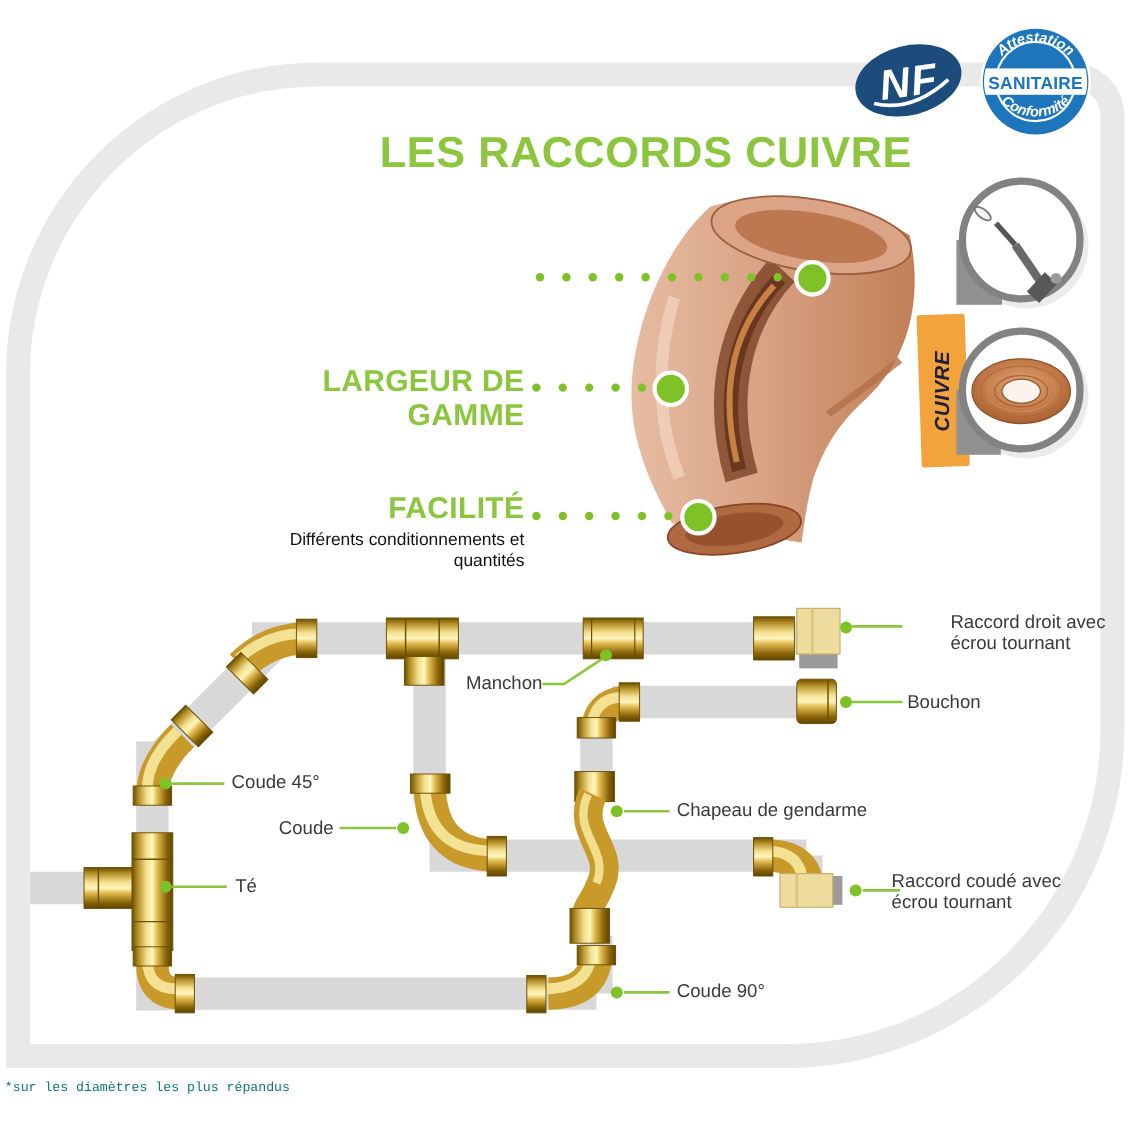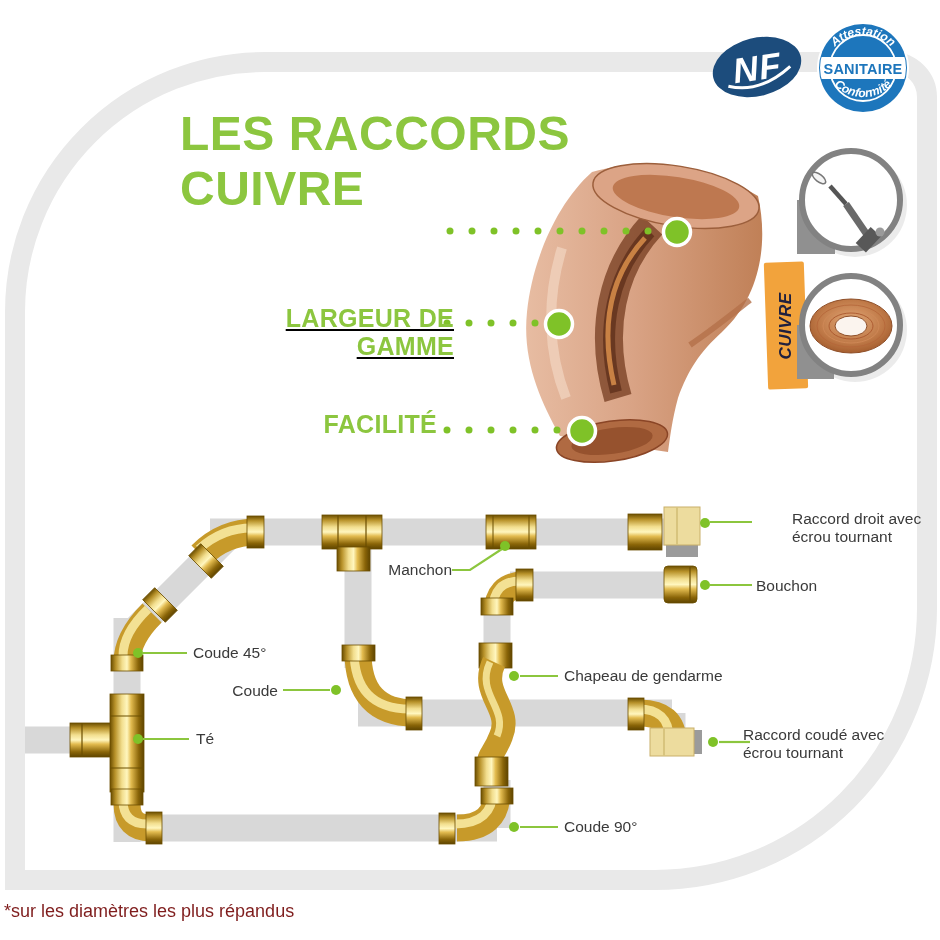--- a/index.html
+++ b/index.html
@@ -1,25 +1,25 @@
 <!DOCTYPE html>
 <html><head>
 <meta charset="utf-8">
 <style>
   html,body{margin:0;padding:0;background:#fff;}
   body{width:940px;height:940px;position:relative;overflow:hidden;
        font-family:"Liberation Sans", sans-serif;}
   svg.stage{position:absolute;left:0;top:0;}
   .abs{position:absolute;}
-  .title{font-size:48px;font-weight:bold;letter-spacing:.5px;color:#8CC63F;text-align:left;}
+  .title{font-size:36px;font-weight:bold;letter-spacing:.5px;color:#8CC63F;text-align:right;}
   .feat{text-align:right;}
   .feat .lab{font-size:25px;font-weight:bold;color:#8CC63F;letter-spacing:.3px;line-height:1.12;}
   .feat .desc{font-size:14.5px;color:#121212;line-height:1.22;margin-top:4px;font-weight:bold;}
   .dlabel{font-size:15.5px;color:#3a3a3a;line-height:1.15;}
-  .foot{font-size:18px;color:#7f1d1d;}
+  .foot{font-size:11px;color:#0f766e;font-family:Liberation Mono, monospace;}
   .pipe{stroke:#D8D8D8;stroke-width:27;fill:none;}
   .gb{stroke:#C79A2A;stroke-width:27;fill:none;}
   .gb24{stroke:#C79A2A;stroke-width:24;fill:none;}
   .gh{stroke:#F5E59A;stroke-width:9;fill:none;opacity:.95;}
   .sleeve{stroke:#6B4E00;stroke-width:.8;}
   .leader{stroke:#8CC63E;stroke-width:2.2;fill:none;}
   .ldot{fill:#7FC228;}
   .bigdot{fill:#7FC228;stroke:#ffffff;stroke-width:3.5;}
 </style>
 </head>
@@ -287,26 +287,27 @@
     <path class="leader" d="M 520 827 L 558 827"></path>
       <circle class="ldot" cx="514" cy="827" r="5"></circle>
   </g>
 </svg>
 
 <div class="abs title" style="left:180px;top:106px;width:580px;">LES RACCORDS CUIVRE</div>
 
 <div class="abs feat" style="right:503px;top:212px;width:260px;">
 </div>
 
-<div class="abs feat" style="right:486px;top:304px;width:250px;text-decoration:underline;">
+<div class="abs feat" style="right:503px;top:304px;width:250px;">
   <div class="lab">LARGEUR DE GAMME</div>
 </div>
 
 <div class="abs feat" style="right:503px;top:410px;width:230px;">
   <div class="lab">FACILITÉ</div>
+  <div class="desc" style="font-weight:normal;">Différents conditionnements et quantités</div>
 </div>
 
 <div class="abs dlabel" style="right:488px;top:561px;">Manchon</div>
 <div class="abs dlabel" style="left:792px;top:510px;width:140px;">Raccord droit avec écrou tournant</div>
 <div class="abs dlabel" style="left:756px;top:577px;">Bouchon</div>
 <div class="abs dlabel" style="left:193px;top:644px;">Coude 45°</div>
 <div class="abs dlabel" style="right:662px;top:682px;">Coude</div>
 <div class="abs dlabel" style="left:564px;top:667px;">Chapeau de gendarme</div>
 <div class="abs dlabel" style="left:196px;top:730px;">Té</div>
 <div class="abs dlabel" style="left:743px;top:726px;width:145px;">Raccord coudé avec écrou tournant</div>

